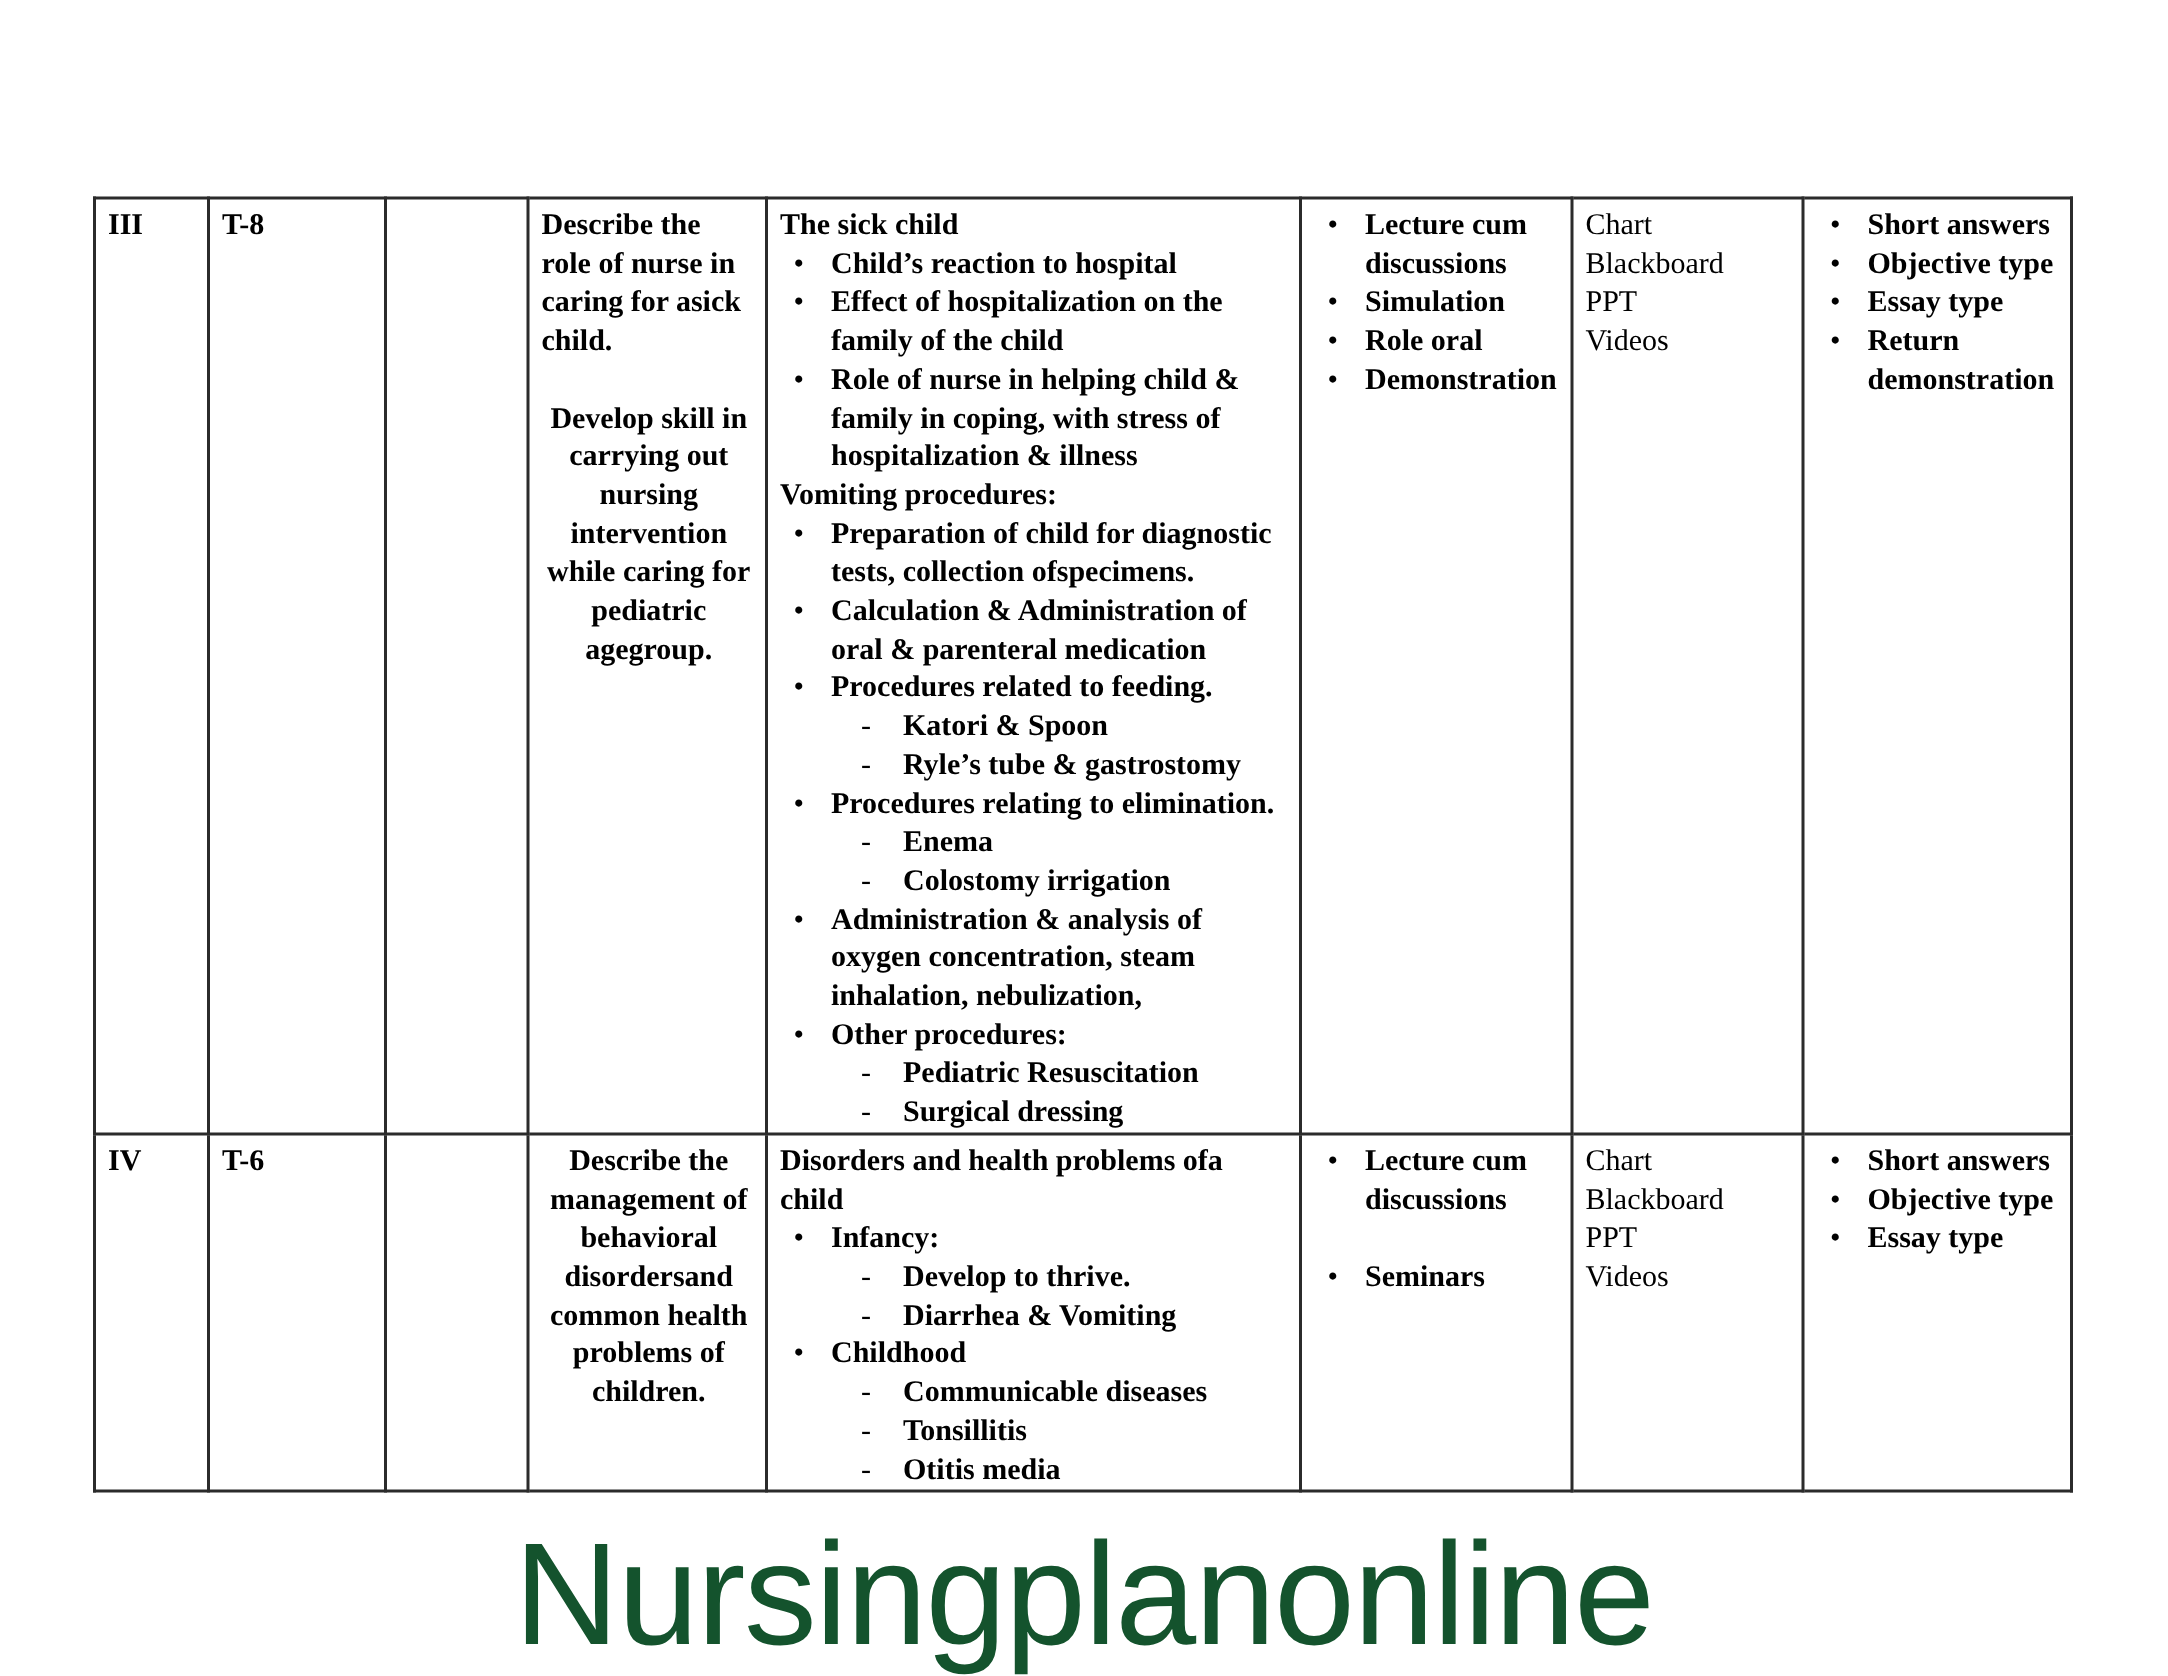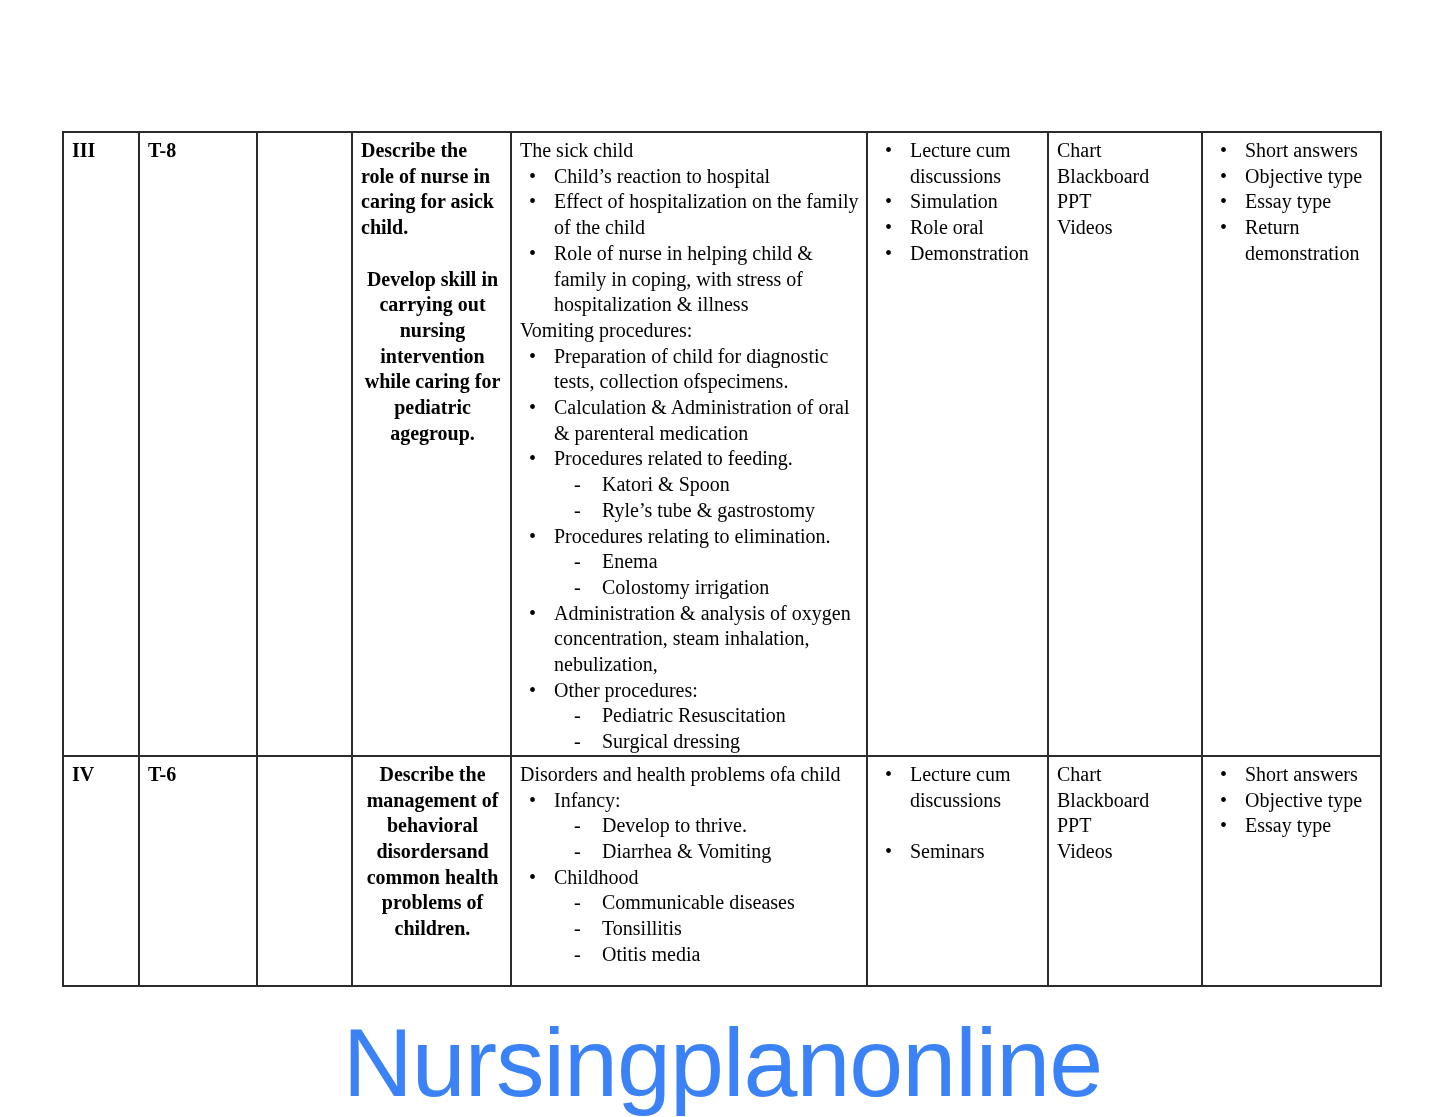--- a/index.html
+++ b/index.html
@@ -32,39 +32,39 @@
 
   td.c-unit  { padding-left: 12px; font-weight: 700; }
   td.c-hours { padding-left: 10px; font-weight: 700; }
   td.c-obj     { padding-right: 22px; }
   td.c-content { padding-right: 22px; }
   td.c-methods { padding-right: 4px; }
   td.c-aids    { padding-right: 4px; }
   td.c-assess  { padding-right: 14px; }
 
   .it { line-height: 25.7px; }
-  .it.h { font-weight: 400; }
+  .it.h { font-weight: 700; }
   .it.p { margin-bottom: 25.7px; font-weight: bold; }
   .it.p:last-child { margin-bottom: 0; text-align: center; }
   .it.b { display: flex; }
   .it.b > .mk { flex: 0 0 34px; box-sizing: border-box; padding-left: 9px; }
   .it.d { display: flex; margin-left: 52px; }
   .it.d > .mk { flex: 0 0 30px; box-sizing: border-box; padding-left: 2px; }
-  .it .tx { flex: 1 1 auto; }
+  .it .tx { flex: 1 1 auto; font-weight: bold; }
   .it.gap { margin-top: 26px; }
 
   .watermark {
     position: absolute;
     left: 50%; top: 1014px;
     transform: translateX(-50%);
     font-family: "Liberation Sans", sans-serif;
     font-size: 97px;
     line-height: 1;
     letter-spacing: -1px;
-    color: #3b82f6;
+    color: #14532d;
     white-space: nowrap;
   }
 </style>
 </head>
 <body>
 
 <div class="page">
 
   <div class="table-wrap">
     <table class="plan">

